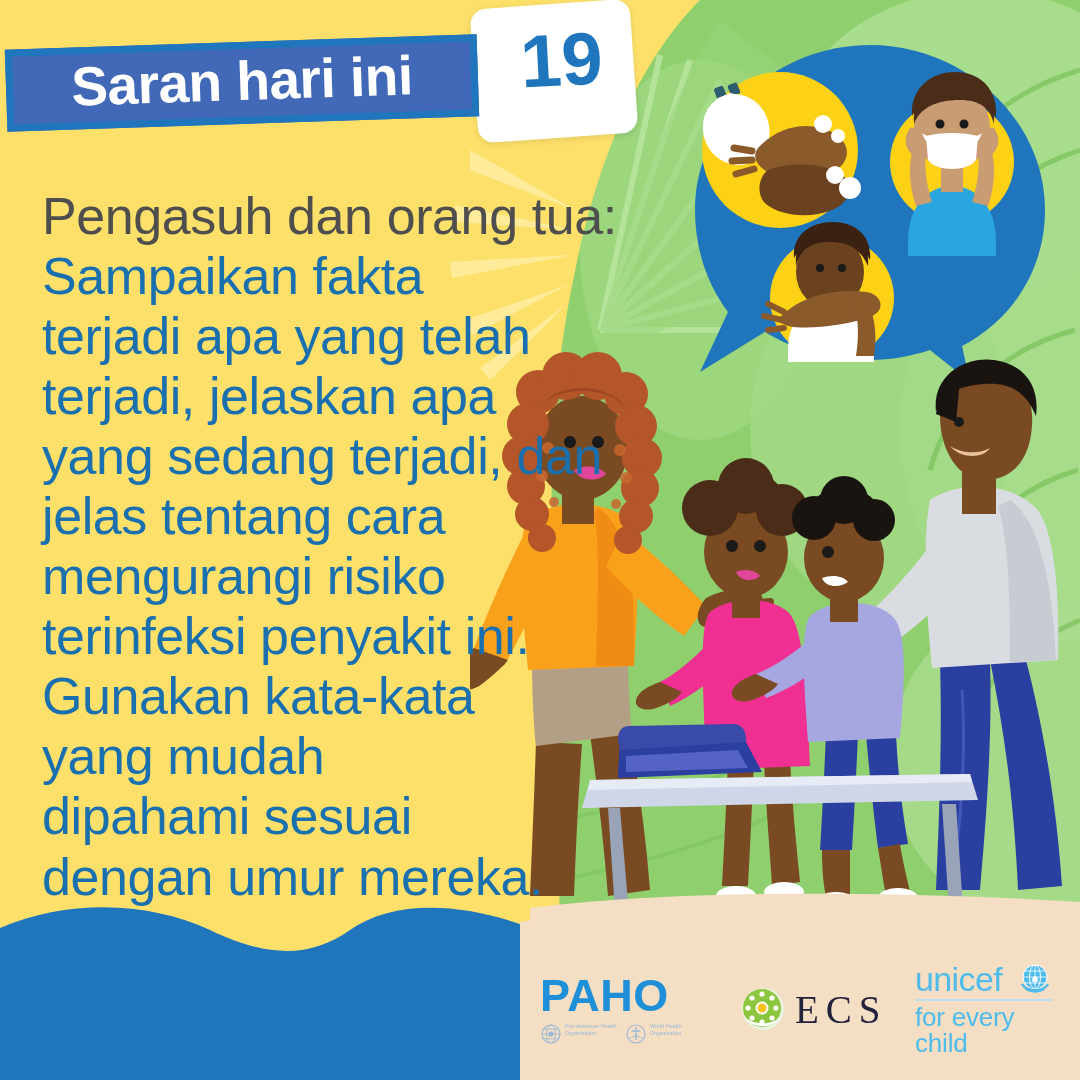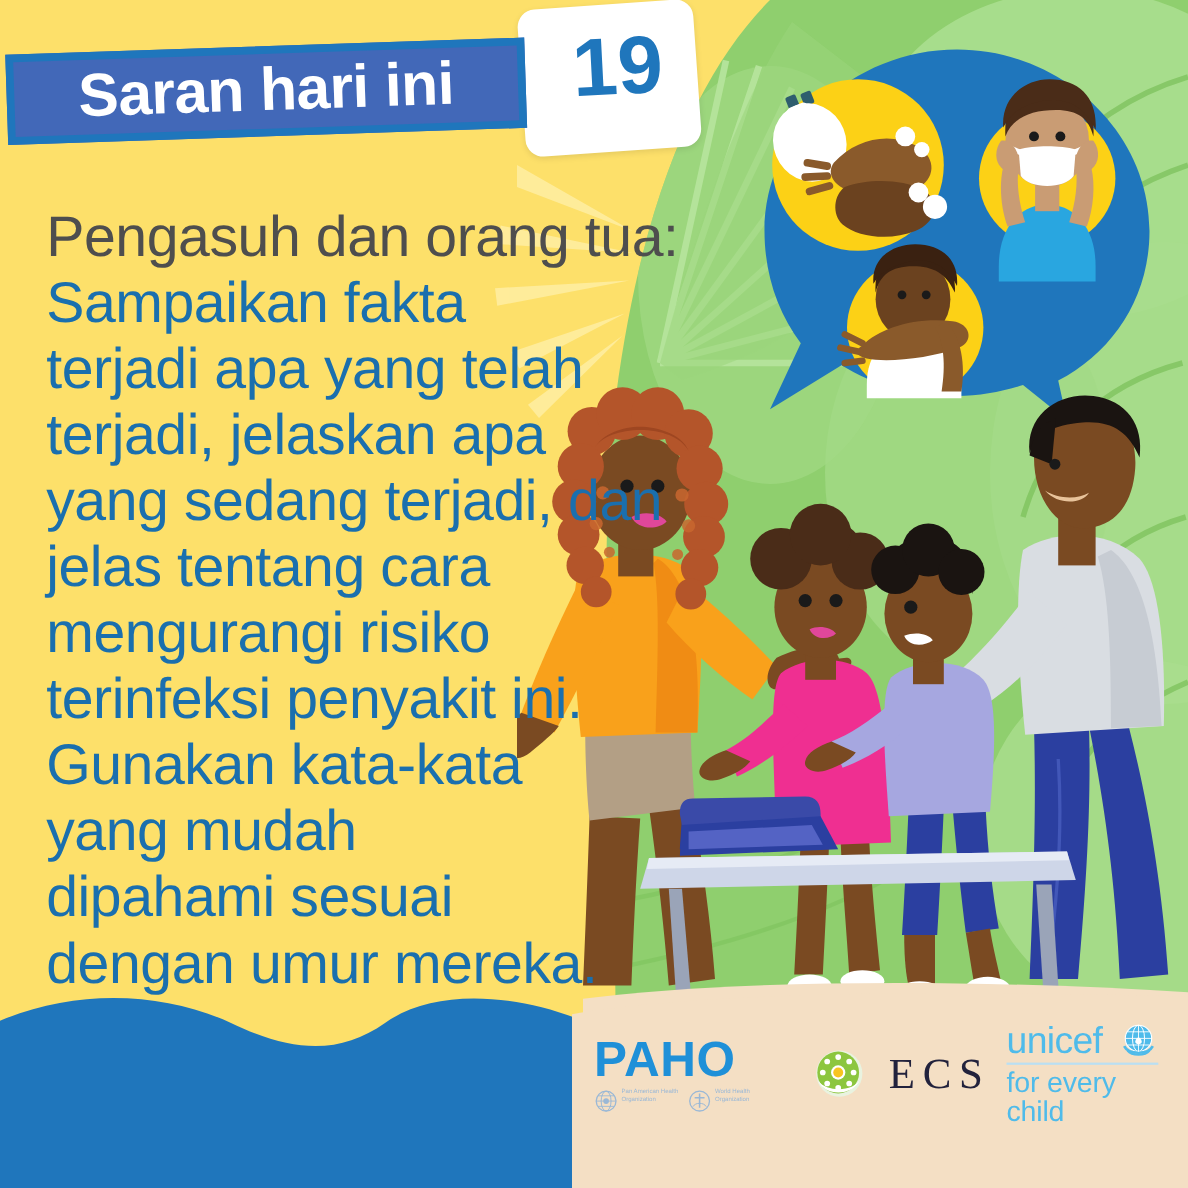--- a/index.html
+++ b/index.html
@@ -90,21 +90,21 @@
     font-weight: normal;
     line-height: 1.155;
     letter-spacing: -0.4px;
     color: #1a6fae;
     white-space: pre;
   }
   .copy-line.lead { color: #4e4e4e; }
 
   
   #footer-logos {
-    left: 540px; top: 931px;
+    left: 540px; top: 964px;
     width: 530px; height: 90px;
     display: flex;
     align-items: center;
     z-index: 40;
   }
   .logo-slot { position: relative; }
 
   #logo-paho { width: 200px; }
   #paho-word {
     color: #1f90d8;
@@ -120,21 +120,21 @@
     align-items: flex-start;
   }
   .paho-sub-item { display: flex; gap: 3px; align-items: flex-start; }
   .paho-sub-text {
     color: #9ab8d6;
     font-size: 5.5px;
     line-height: 1.35;
     width: 52px;
   }
 
-  #logo-ecs { width: 175px; display: flex; align-items: center; gap: 22px; }
+  #logo-ecs { width: 175px; display: flex; align-items: center; gap: 9px; }
   #ecs-word {
     color: #22223c;
     font-size: 39px;
     font-family: "Liberation Serif", serif;
     letter-spacing: 7px;
     line-height: 1;
   }
 
   #logo-unicef { width: 150px; }
   #unicef-top { display: flex; align-items: center; gap: 16px; }

